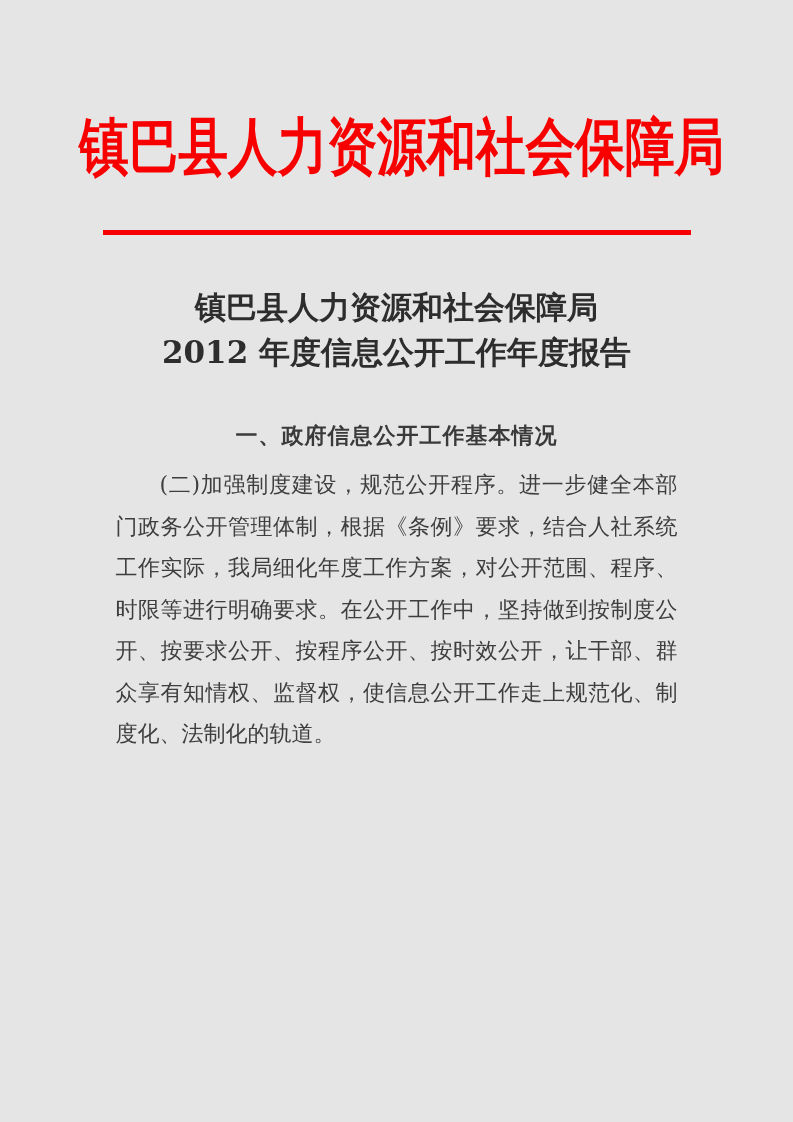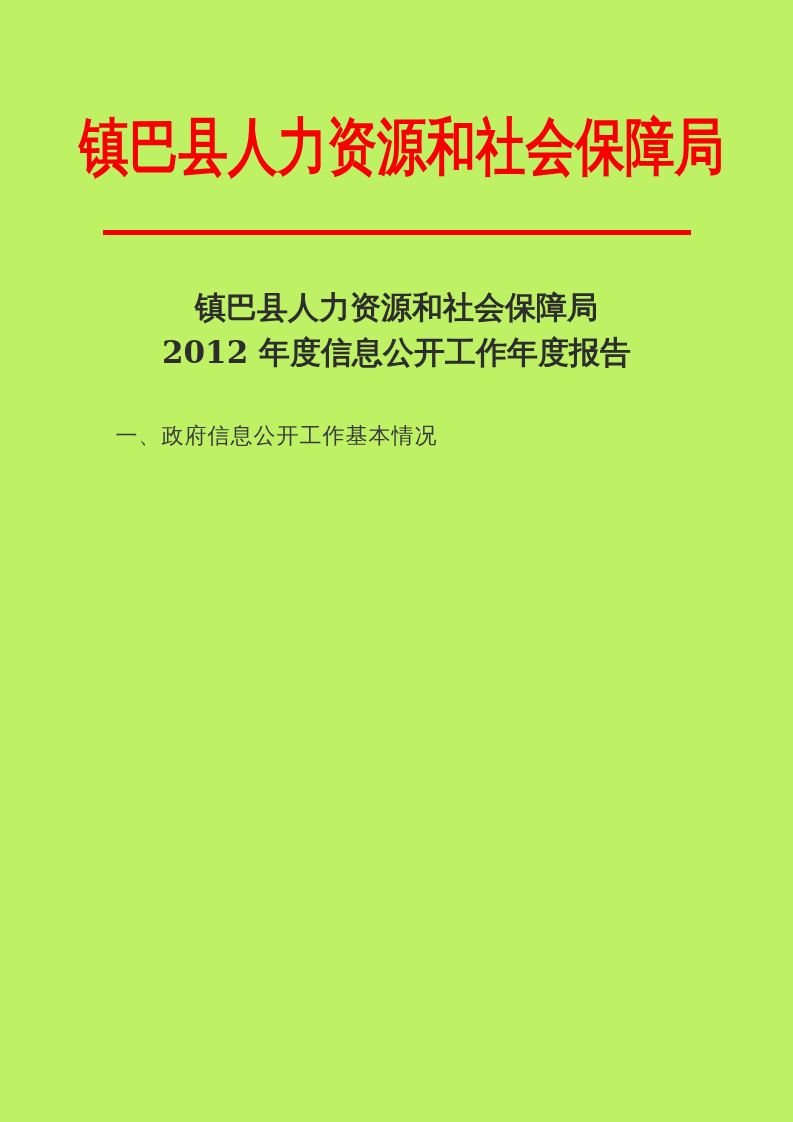--- a/index.html
+++ b/index.html
@@ -6,21 +6,21 @@
   html, body {
     margin: 0;
     padding: 0;
     background: #ffffff;
   }
   .page {
     position: relative;
     width: 793px;
     height: 1122px;
     margin: 0 auto;
-    background: #bef264;
+    background: #e5e5e5;
     overflow: hidden;
     font-family: "DejaVu Serif", "Liberation Serif", serif;
   }
   
   .masthead {
     margin-top: 116px;
     text-align: center;
     color: #f80000;
     font-size: 62px;
     font-weight: bold;
@@ -49,24 +49,25 @@
     font-family: "DejaVu Serif", "Liberation Serif", serif;
   }
   .content {
     width: 562px;
     margin: 0 auto;
   }
   
   .section-heading {
     margin-top: 46px;
     font-family: "DejaVu Sans", "Liberation Sans", sans-serif;
-    font-weight: normal;
+    font-weight: bold;
     font-size: 22px;
     color: #3a3a3a;
     letter-spacing: 1px;
+    text-align: center;
   }
   
   .body-para {
     margin: 0;
     font-size: 22px;
     line-height: 41.5px;
     color: #3e3e3e;
     text-align: justify;
     text-indent: 2em;
     font-family: "DejaVu Serif", "Liberation Serif", serif;
@@ -86,15 +87,16 @@
 
   <div class="doc-title">
     <div>镇巴县人力资源和社会保障局</div>
     <div>2012 年度信息公开工作年度报告</div>
   </div>
 
   <div class="content">
     <div class="section-heading">一、政府信息公开工作基本情况</div>
 
 
+    <p class="body-para">(二)加强制度建设，规范公开程序。进一步健全本部门政务公开管理体制，根据《条例》要求，结合人社系统工作实际，我局细化年度工作方案，对公开范围、程序、时限等进行明确要求。在公开工作中，坚持做到按制度公开、按要求公开、按程序公开、按时效公开，让干部、群众享有知情权、监督权，使信息公开工作走上规范化、制度化、法制化的轨道。</p>
   </div>
 
 </div>
 
 </body></html>

